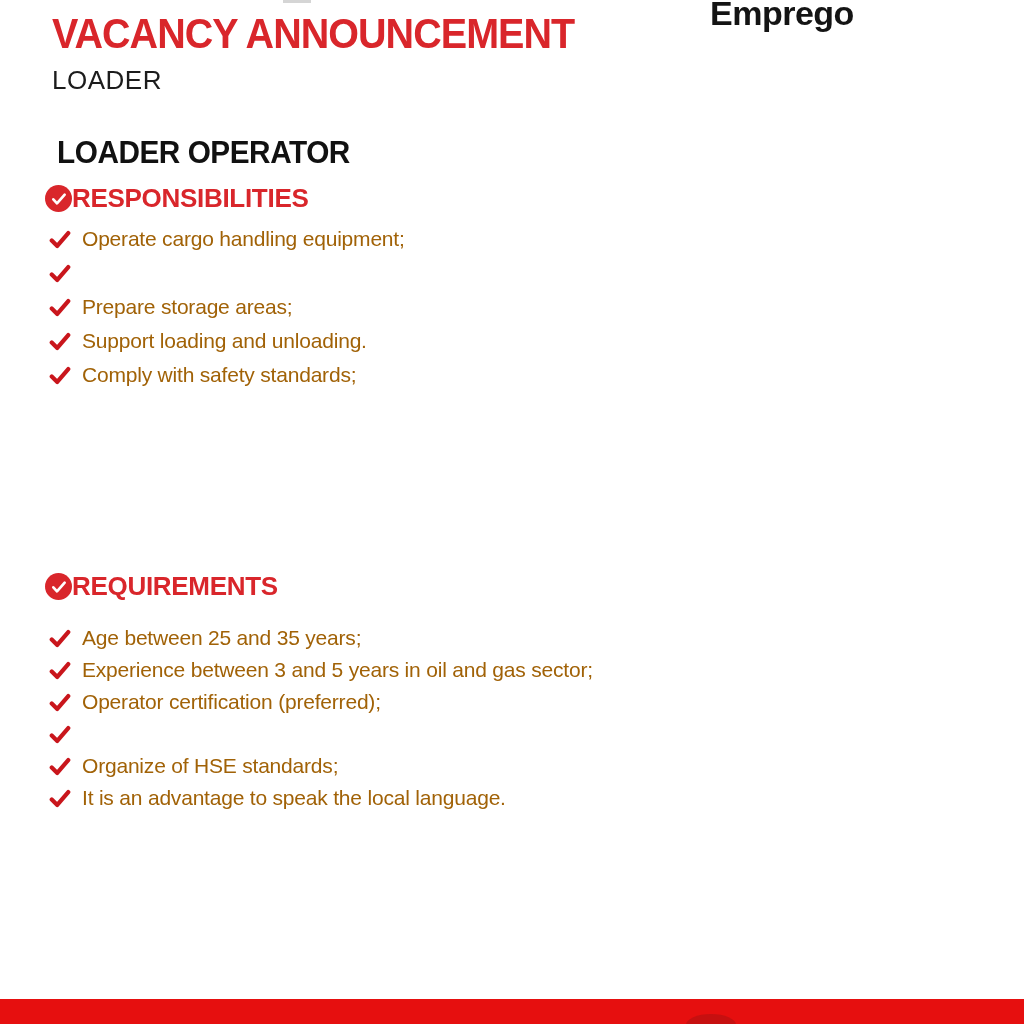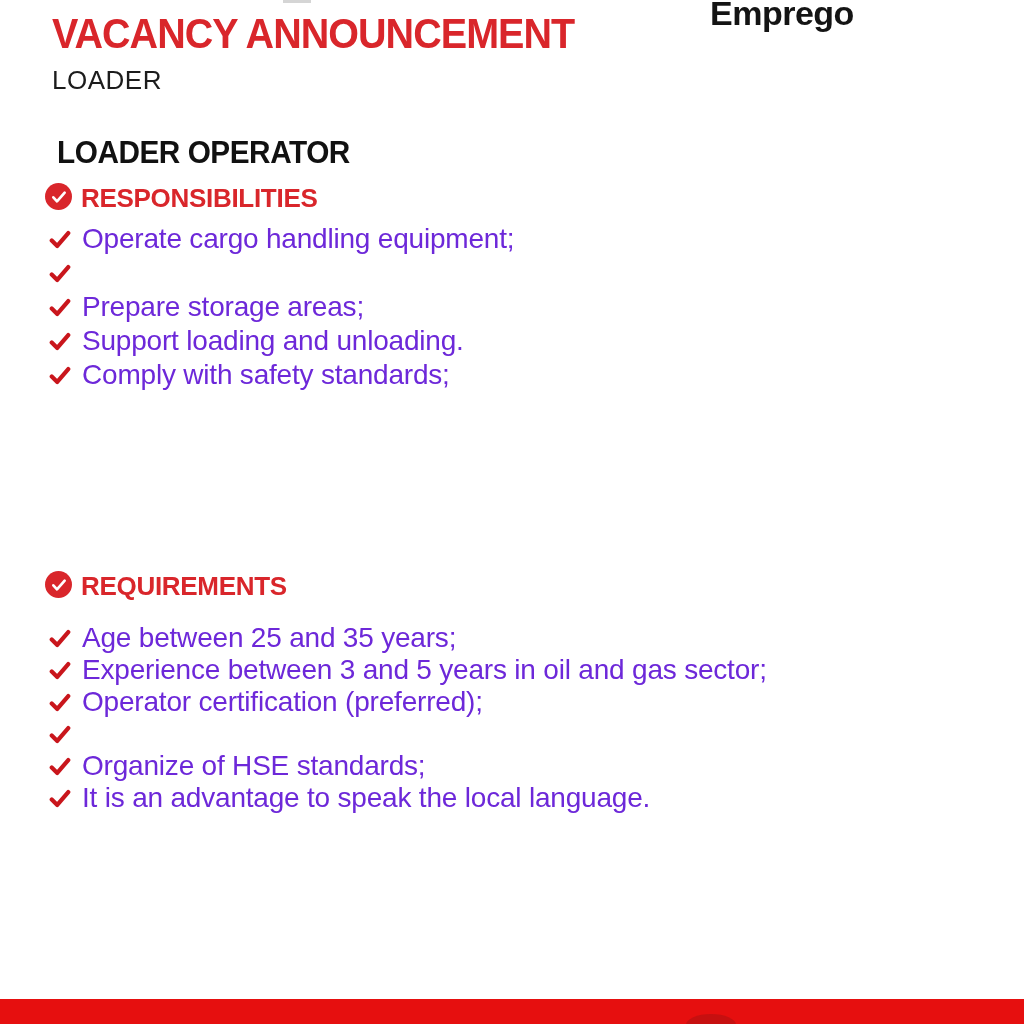--- a/index.html
+++ b/index.html
@@ -62,21 +62,21 @@
     white-space: nowrap;
   }
 
   
   .section { position: absolute; left: 45px; }
   .section-responsibilities { top: 183px; }
   .section-requirements { top: 571px; }
 
   .section-heading {
     display: flex;
-    gap: 9px;
+    align-items: center;
   }
   .circle-check {
     width: 27px; height: 27px;
     border-radius: 50%;
     background: #d9262b;
     display: flex;
     align-items: center;
     justify-content: center;
     flex: 0 0 27px;
   }
@@ -96,22 +96,22 @@
     display: flex;
     align-items: center;
     gap: 11px;
     height: 34px;
     padding-left: 4px;
   }
   .section-requirements .check-item { height: 32px; text-align: center; }
   .check-icon { width: 22px; flex: 0 0 22px; display: flex; align-items: center; }
   .check-icon svg { width: 22px; height: 19px; display: block; }
   .check-item-text {
-    color: #6d28d9;
-    font-size: 28px;
+    color: #a16207;
+    font-size: 21px;
     letter-spacing: -0.2px;
     white-space: nowrap;
   }
 
   
   .footer-bar {
     position: absolute;
     left: 0; bottom: 0;
     width: 1024px; height: 25px;
     background: #e60f0f;

